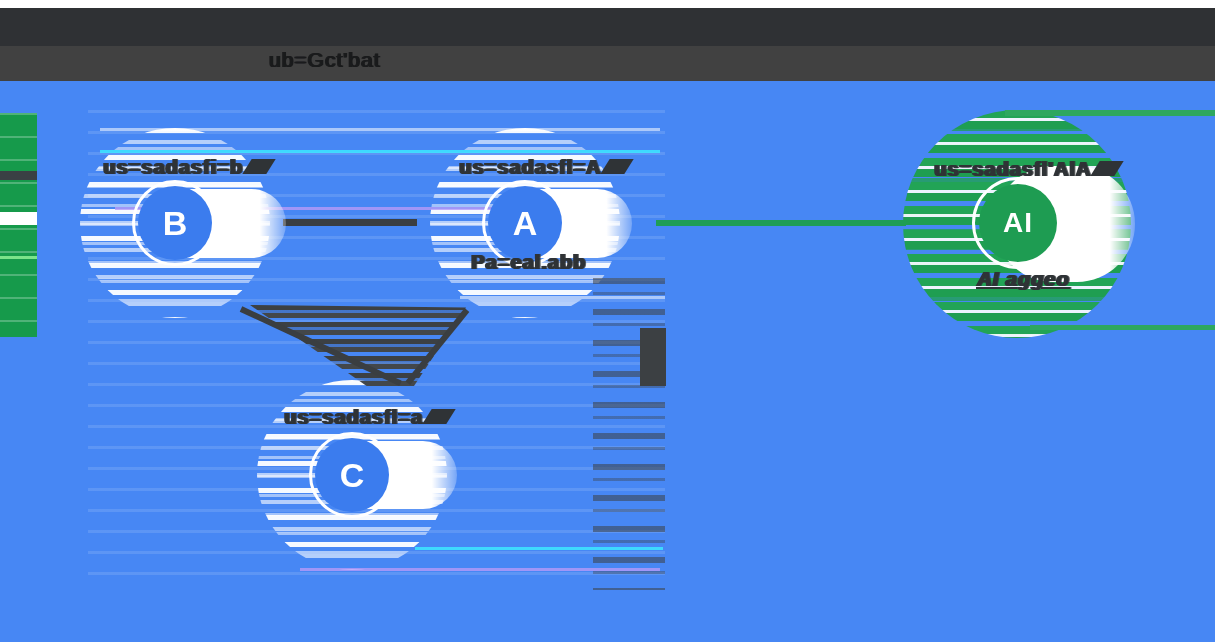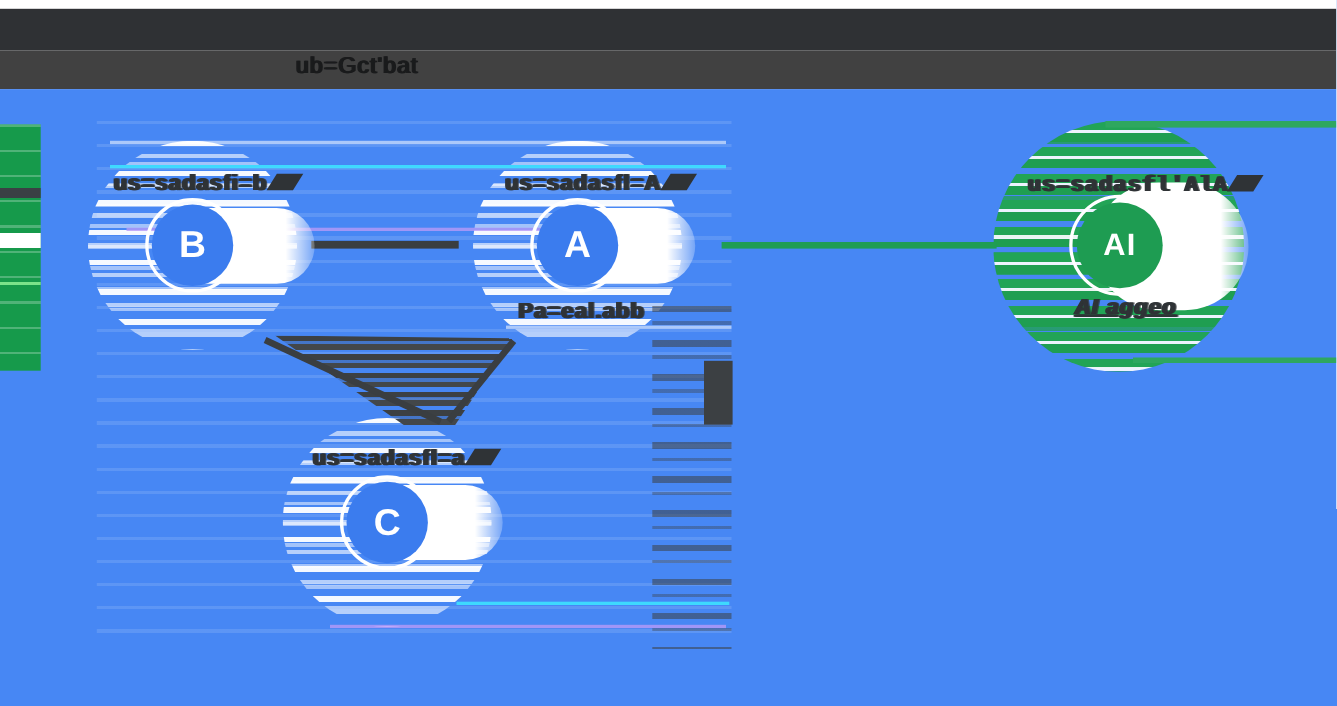--- a/index.html
+++ b/index.html
@@ -66,22 +66,22 @@
   
   .nlabel{
     color:#2f3336;font-size:20px;font-weight:bold;white-space:nowrap;
     text-shadow:1px 0 0 #2f3336,2px 0 0 #2f3336,3px 0 0 rgba(47,51,54,.75);
     letter-spacing:1px;
   }
   .smear{display:inline-block;width:24px;height:15px;background:#2f3336;transform:skewX(-32deg);margin-left:5px;}
   .label-b{left:102px;top:156px;}
   .label-a{left:458px;top:156px;}
   .label-c{left:283px;top:406px;}
-  .label-ai{left:933px;top:158px;font-family:Liberation Mono, monospace;}
-  .sublabel-a{left:470px;top:272px;}
+  .label-ai{left:933px;top:158px;}
+  .sublabel-a{left:470px;top:251px;}
   .sublabel-ai{left:976px;top:268px;font-style:italic;text-decoration:underline;}
 
   
   .line{transform-origin:left center;}
   .line-ba{left:283px;top:219px;width:134px;height:7px;background:#3a3e41;}
   .line-a-ai{left:656px;top:220px;width:250px;height:6px;background:#1f9d55;}
   .line-bc{left:241px;top:306px;width:176px;height:6px;background:#3a3e41;transform:rotate(25deg);}
   .line-ac{left:467px;top:307px;width:94px;height:6px;background:#3a3e41;transform:rotate(129deg);}
   .tri-glitch{
     left:250px;top:305px;width:216px;height:84px;

